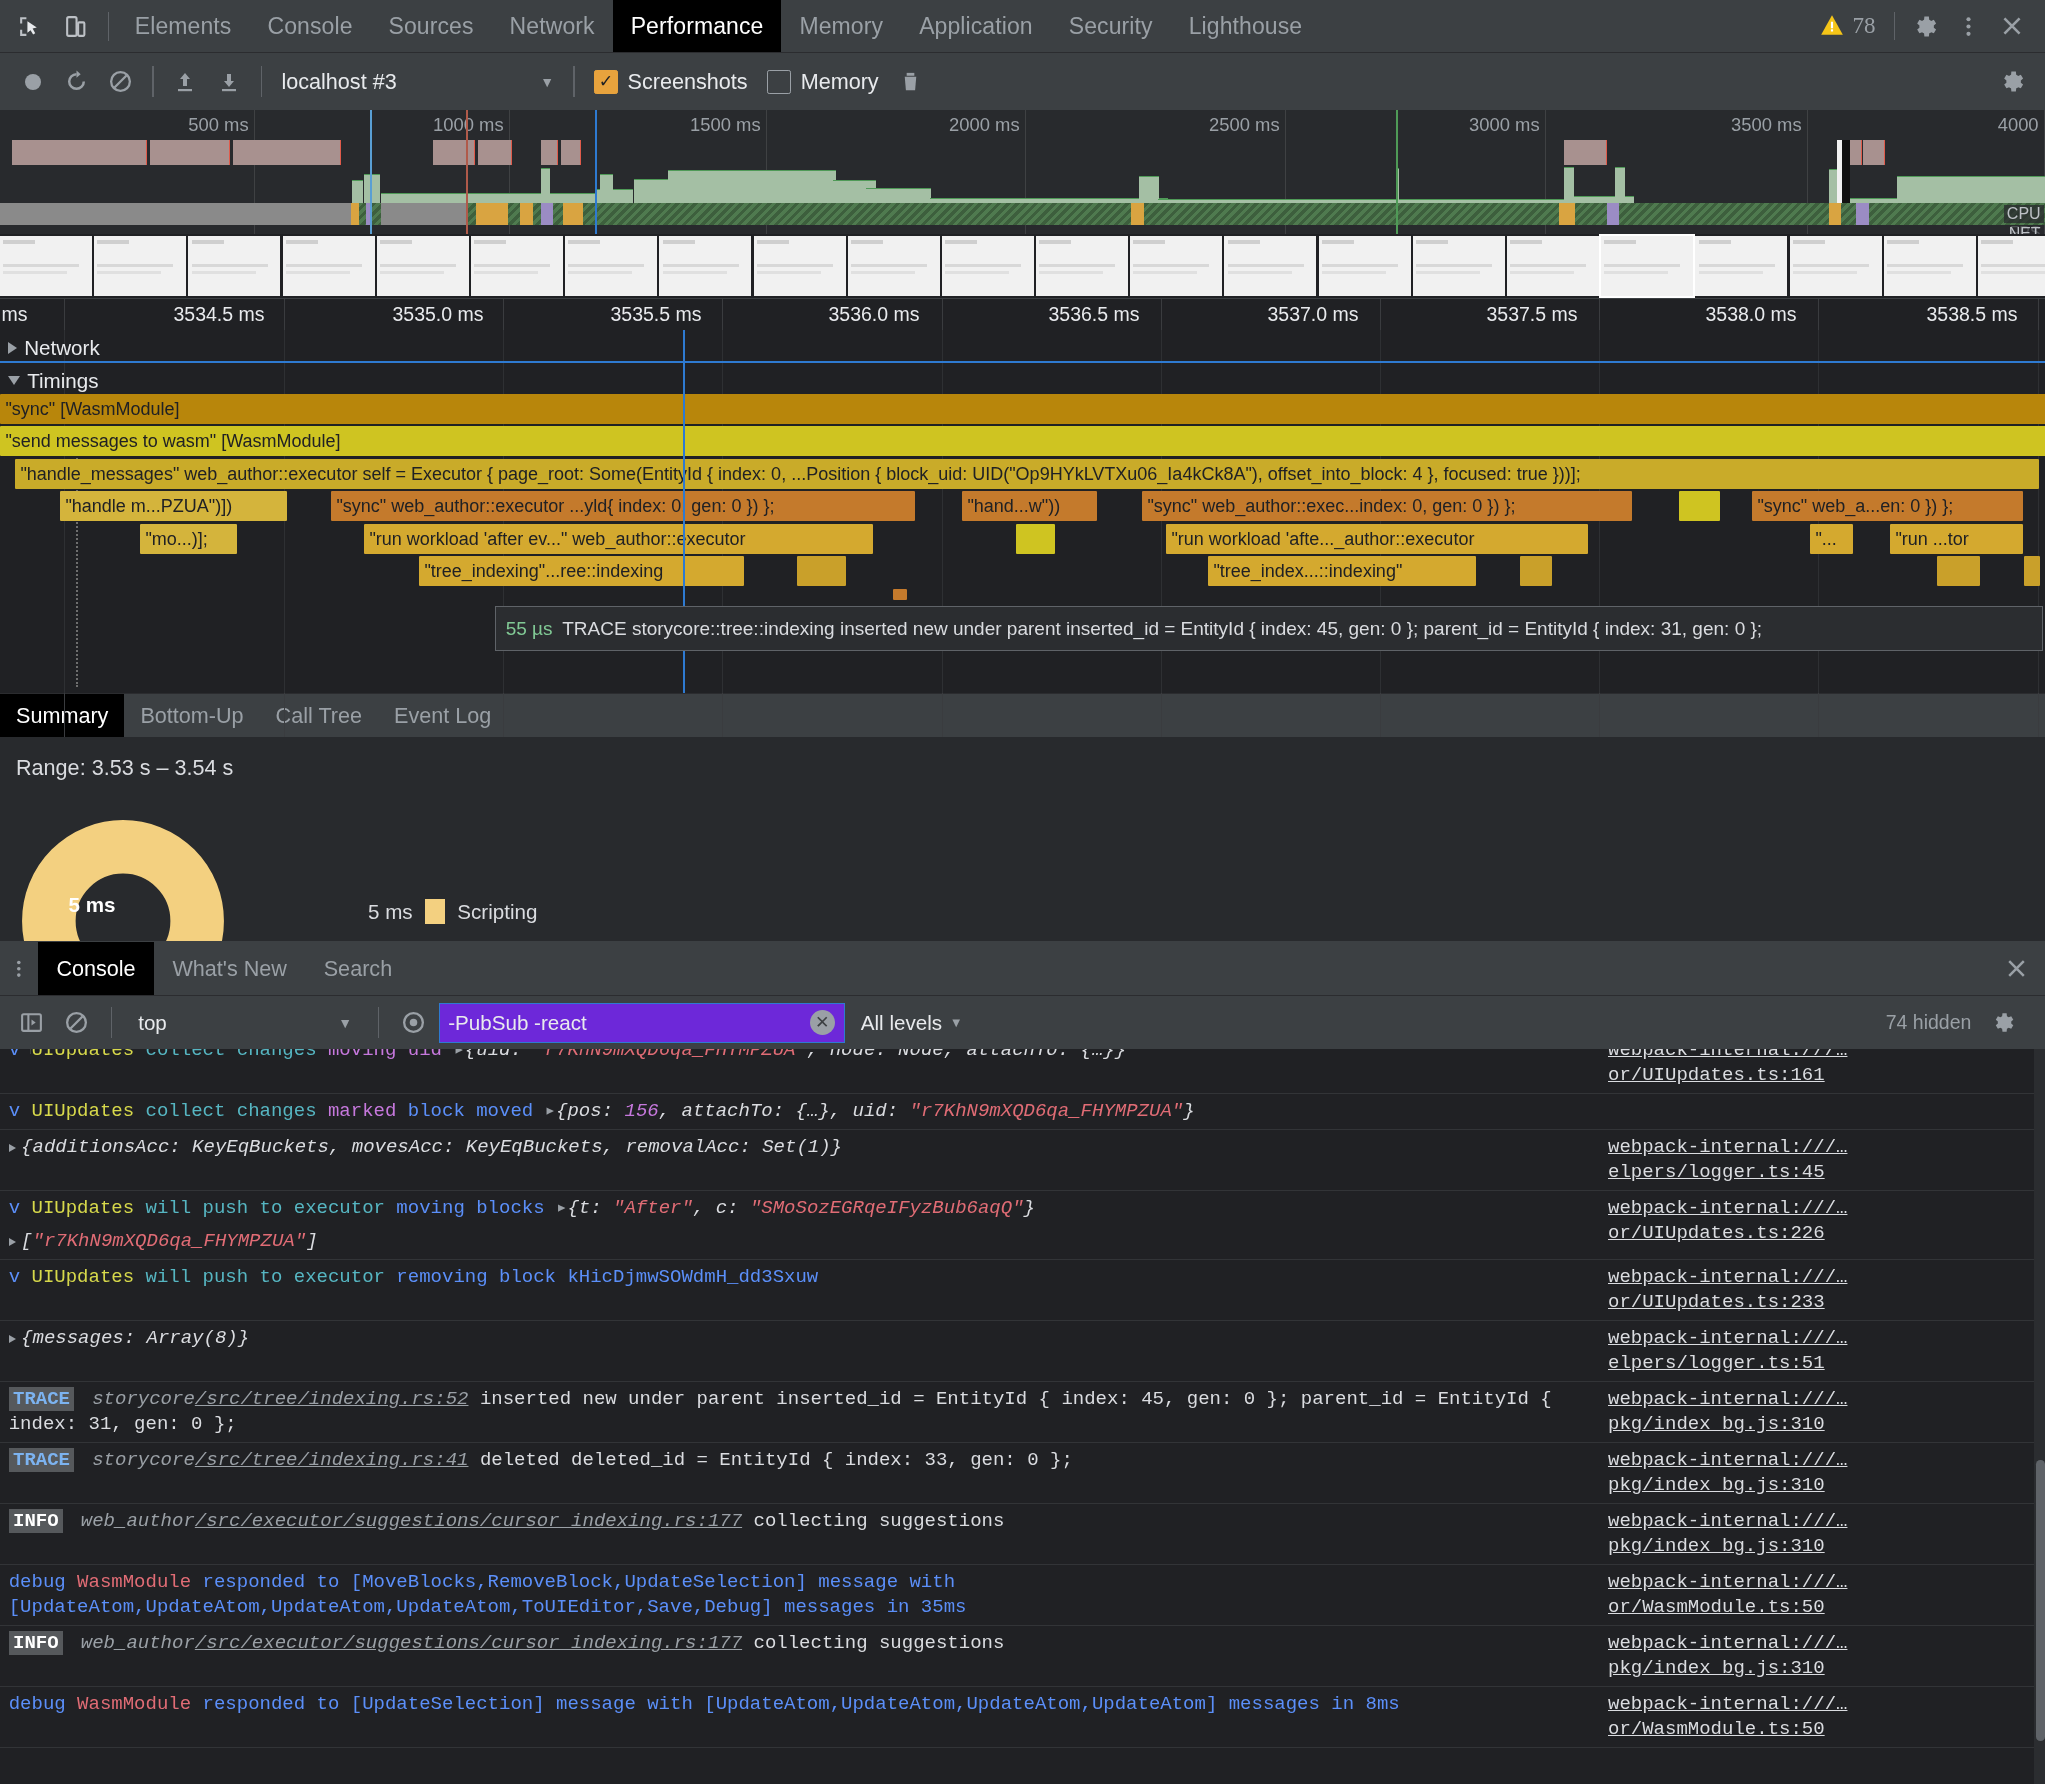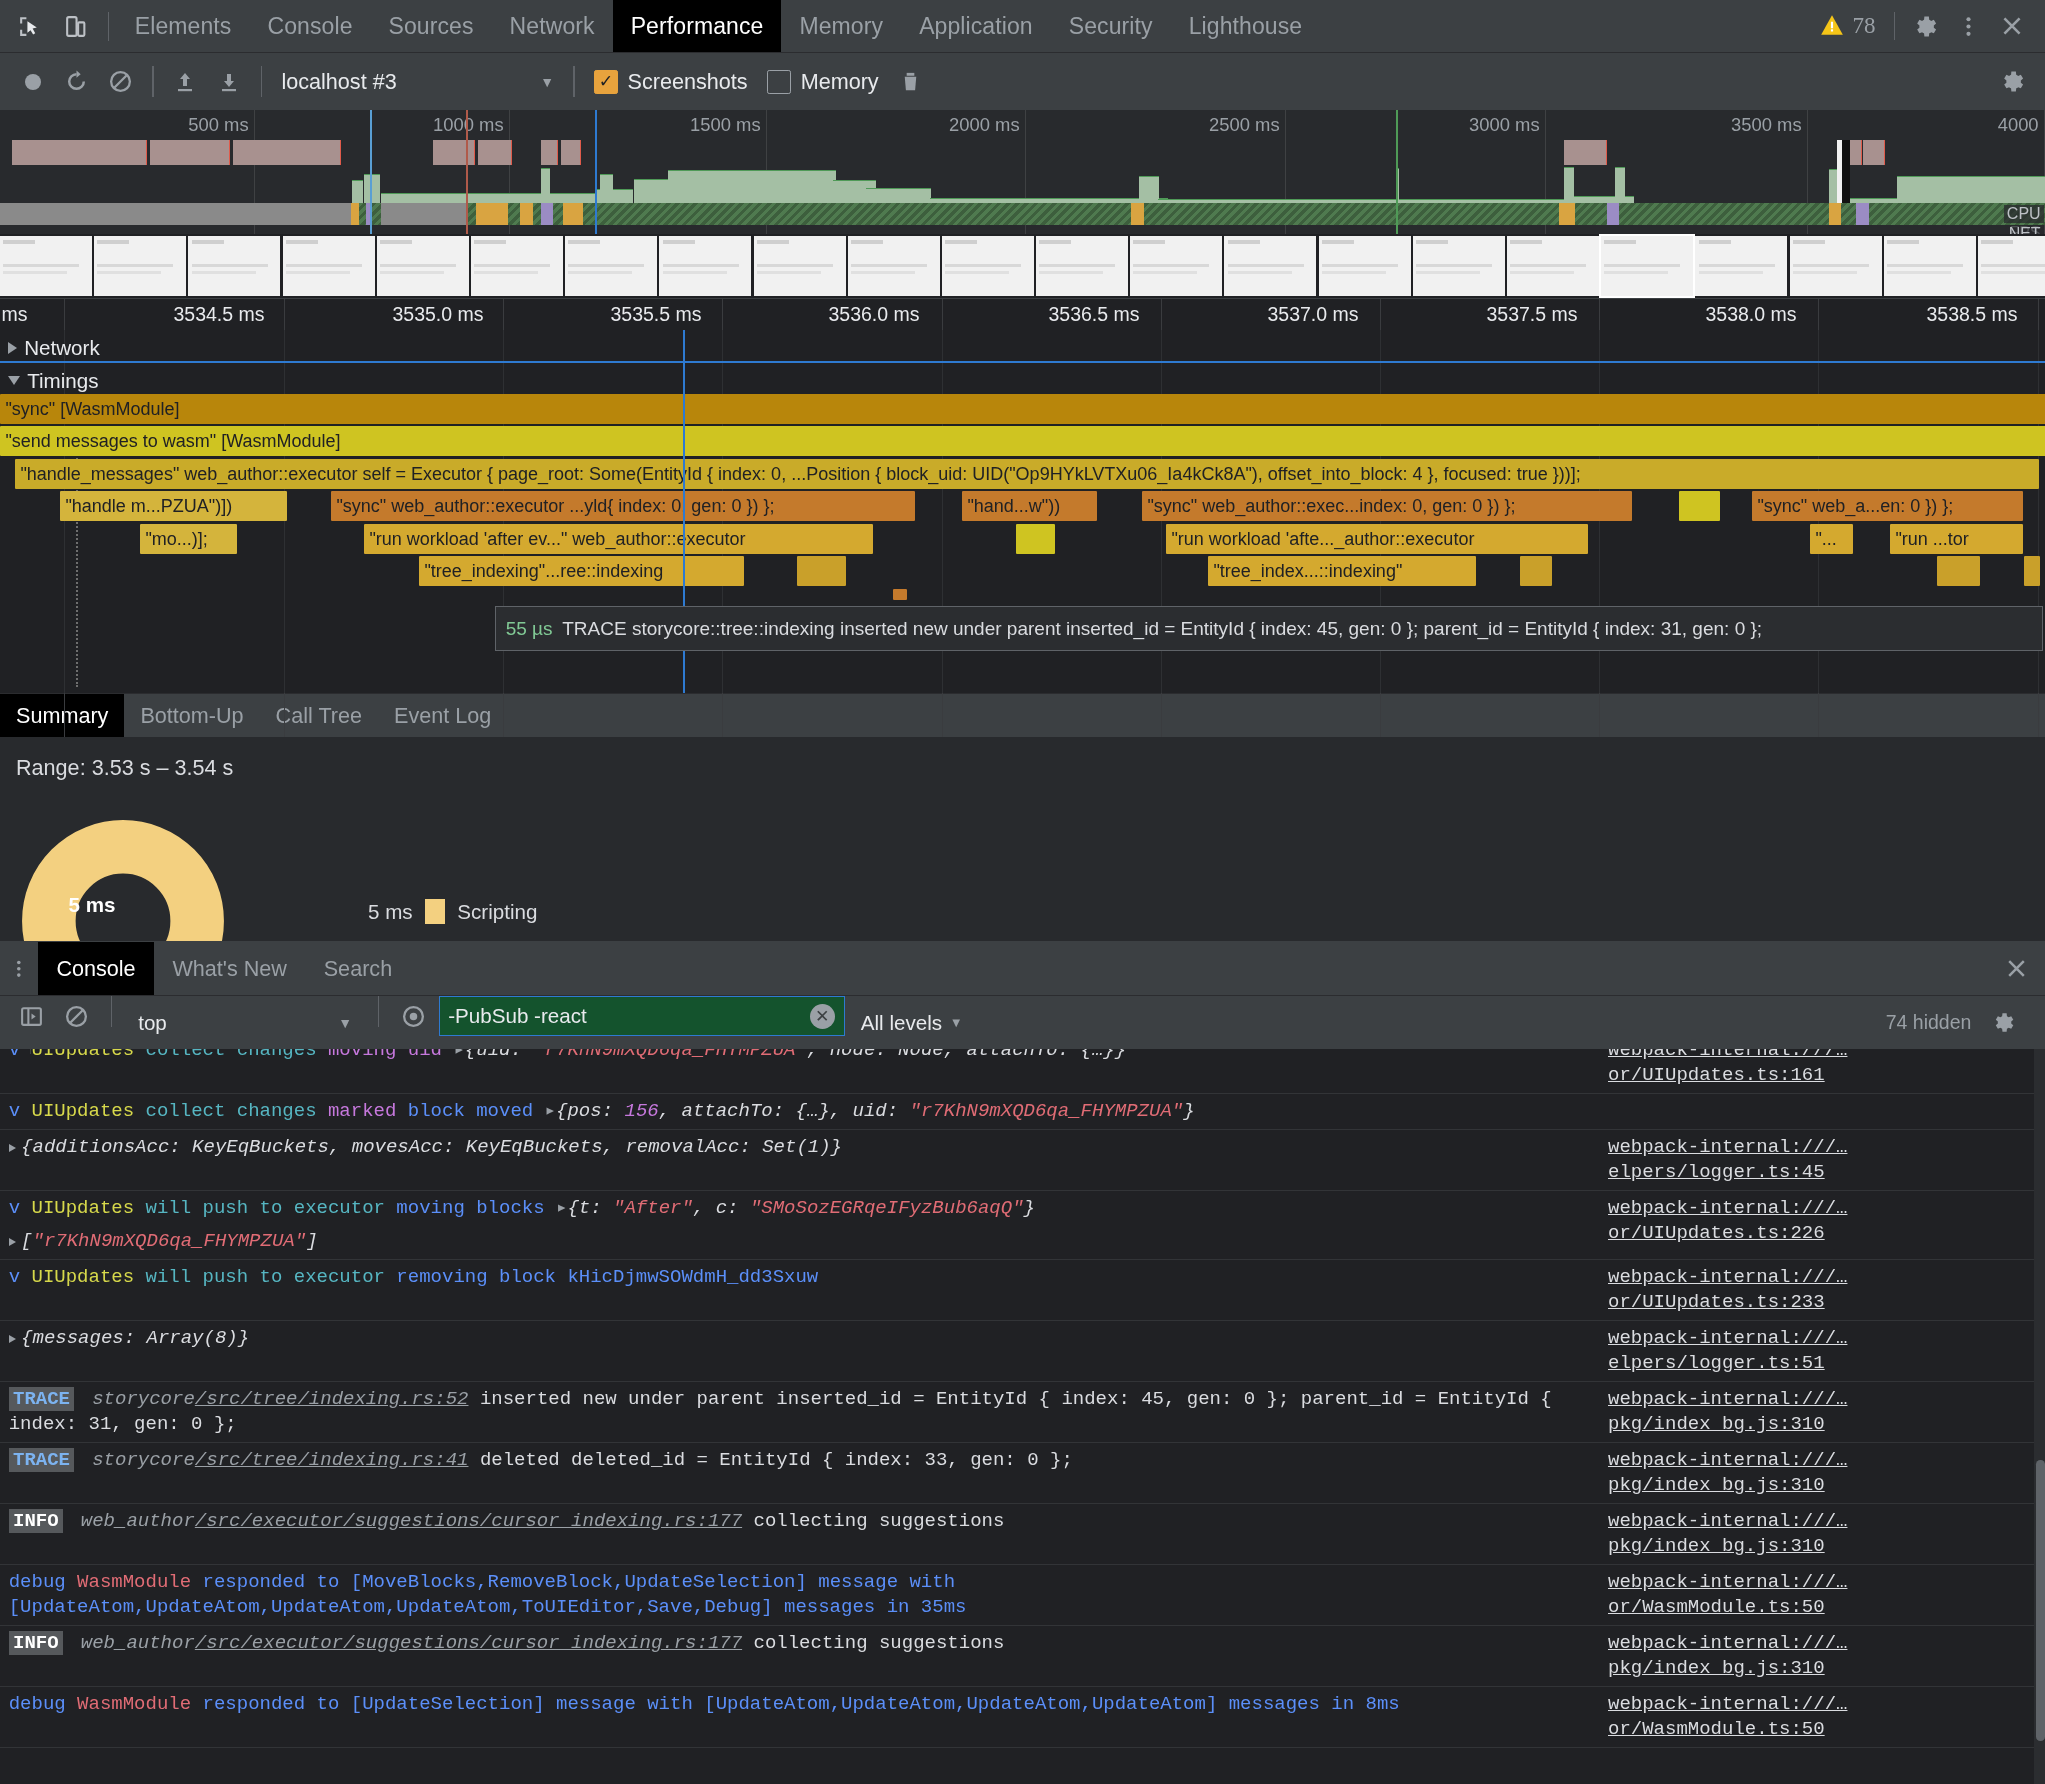--- a/index.html
+++ b/index.html
@@ -134,26 +134,26 @@
 
   
   .drawer { position: absolute; left: 0; right: 0; bottom: 0; height: 844px; background: #202124;
             border-top: 1.6px solid #3c4043; display: flex; flex-direction: column; z-index: 20; }
   .dtabs { flex: 0 0 53px; background: #3c4043; display: flex; align-items: stretch; }
   .dots-btn { width: 38px; display: flex; align-items: center; justify-content: center; }
   .dtab { display: flex; align-items: center; padding: 0 18.4px; font-size: 21.6px; color: #9aa0a6; }
   .dtab.active { background: #000; color: #fff; }
   .dclose { margin-left: auto; display: flex; align-items: center; padding-right: 17.3px; }
 
-  .dfilter { flex: 0 0 54px; background: #3c4043; display: flex; 
+  .dfilter { flex: 0 0 54px; background: #3c4043; display: flex; align-items: center;
              padding: 0 10.8px; gap: 4.3px; border-top: 1.1px solid #2b2c2f; }
   .df-btn { width: 41px; height: 41px; display: flex; align-items: center; justify-content: center; }
   .ctx-combo { display: flex; align-items: center; justify-content: space-between; width: 238px; padding: 0 12px; font-size: 20.6px; color: #e8eaed;}
   .searchbox {
-    width: 406px; height: 40px; background: #14532d; border: 1.6px solid #2e7ad1;
+    width: 406px; height: 40px; background: #6d28d9; border: 1.6px solid #2e7ad1;
     display: flex; align-items: center; padding: 0 8.7px; gap: 15px;
   }
   .searchbox input {
     flex: 1; background: transparent; border: 0; outline: 0; color: #e8eaed;
     font-size: 20.6px; font-family: "Liberation Sans", sans-serif;
   }
   .clear-x { width: 25px; height: 25px; border-radius: 50%; background: #9aa0a6; color: #3c4043;
              display:flex; align-items:center; justify-content:center; font-size: 17.3px; }
   .levels { display: flex; align-items: center; gap: 7.6px; padding: 0 12px; font-size: 20.6px; color: #e8eaed; }
   .df-right { margin-left: auto; display: flex; align-items: center; gap: 12px; padding-right: 10.8px; }

